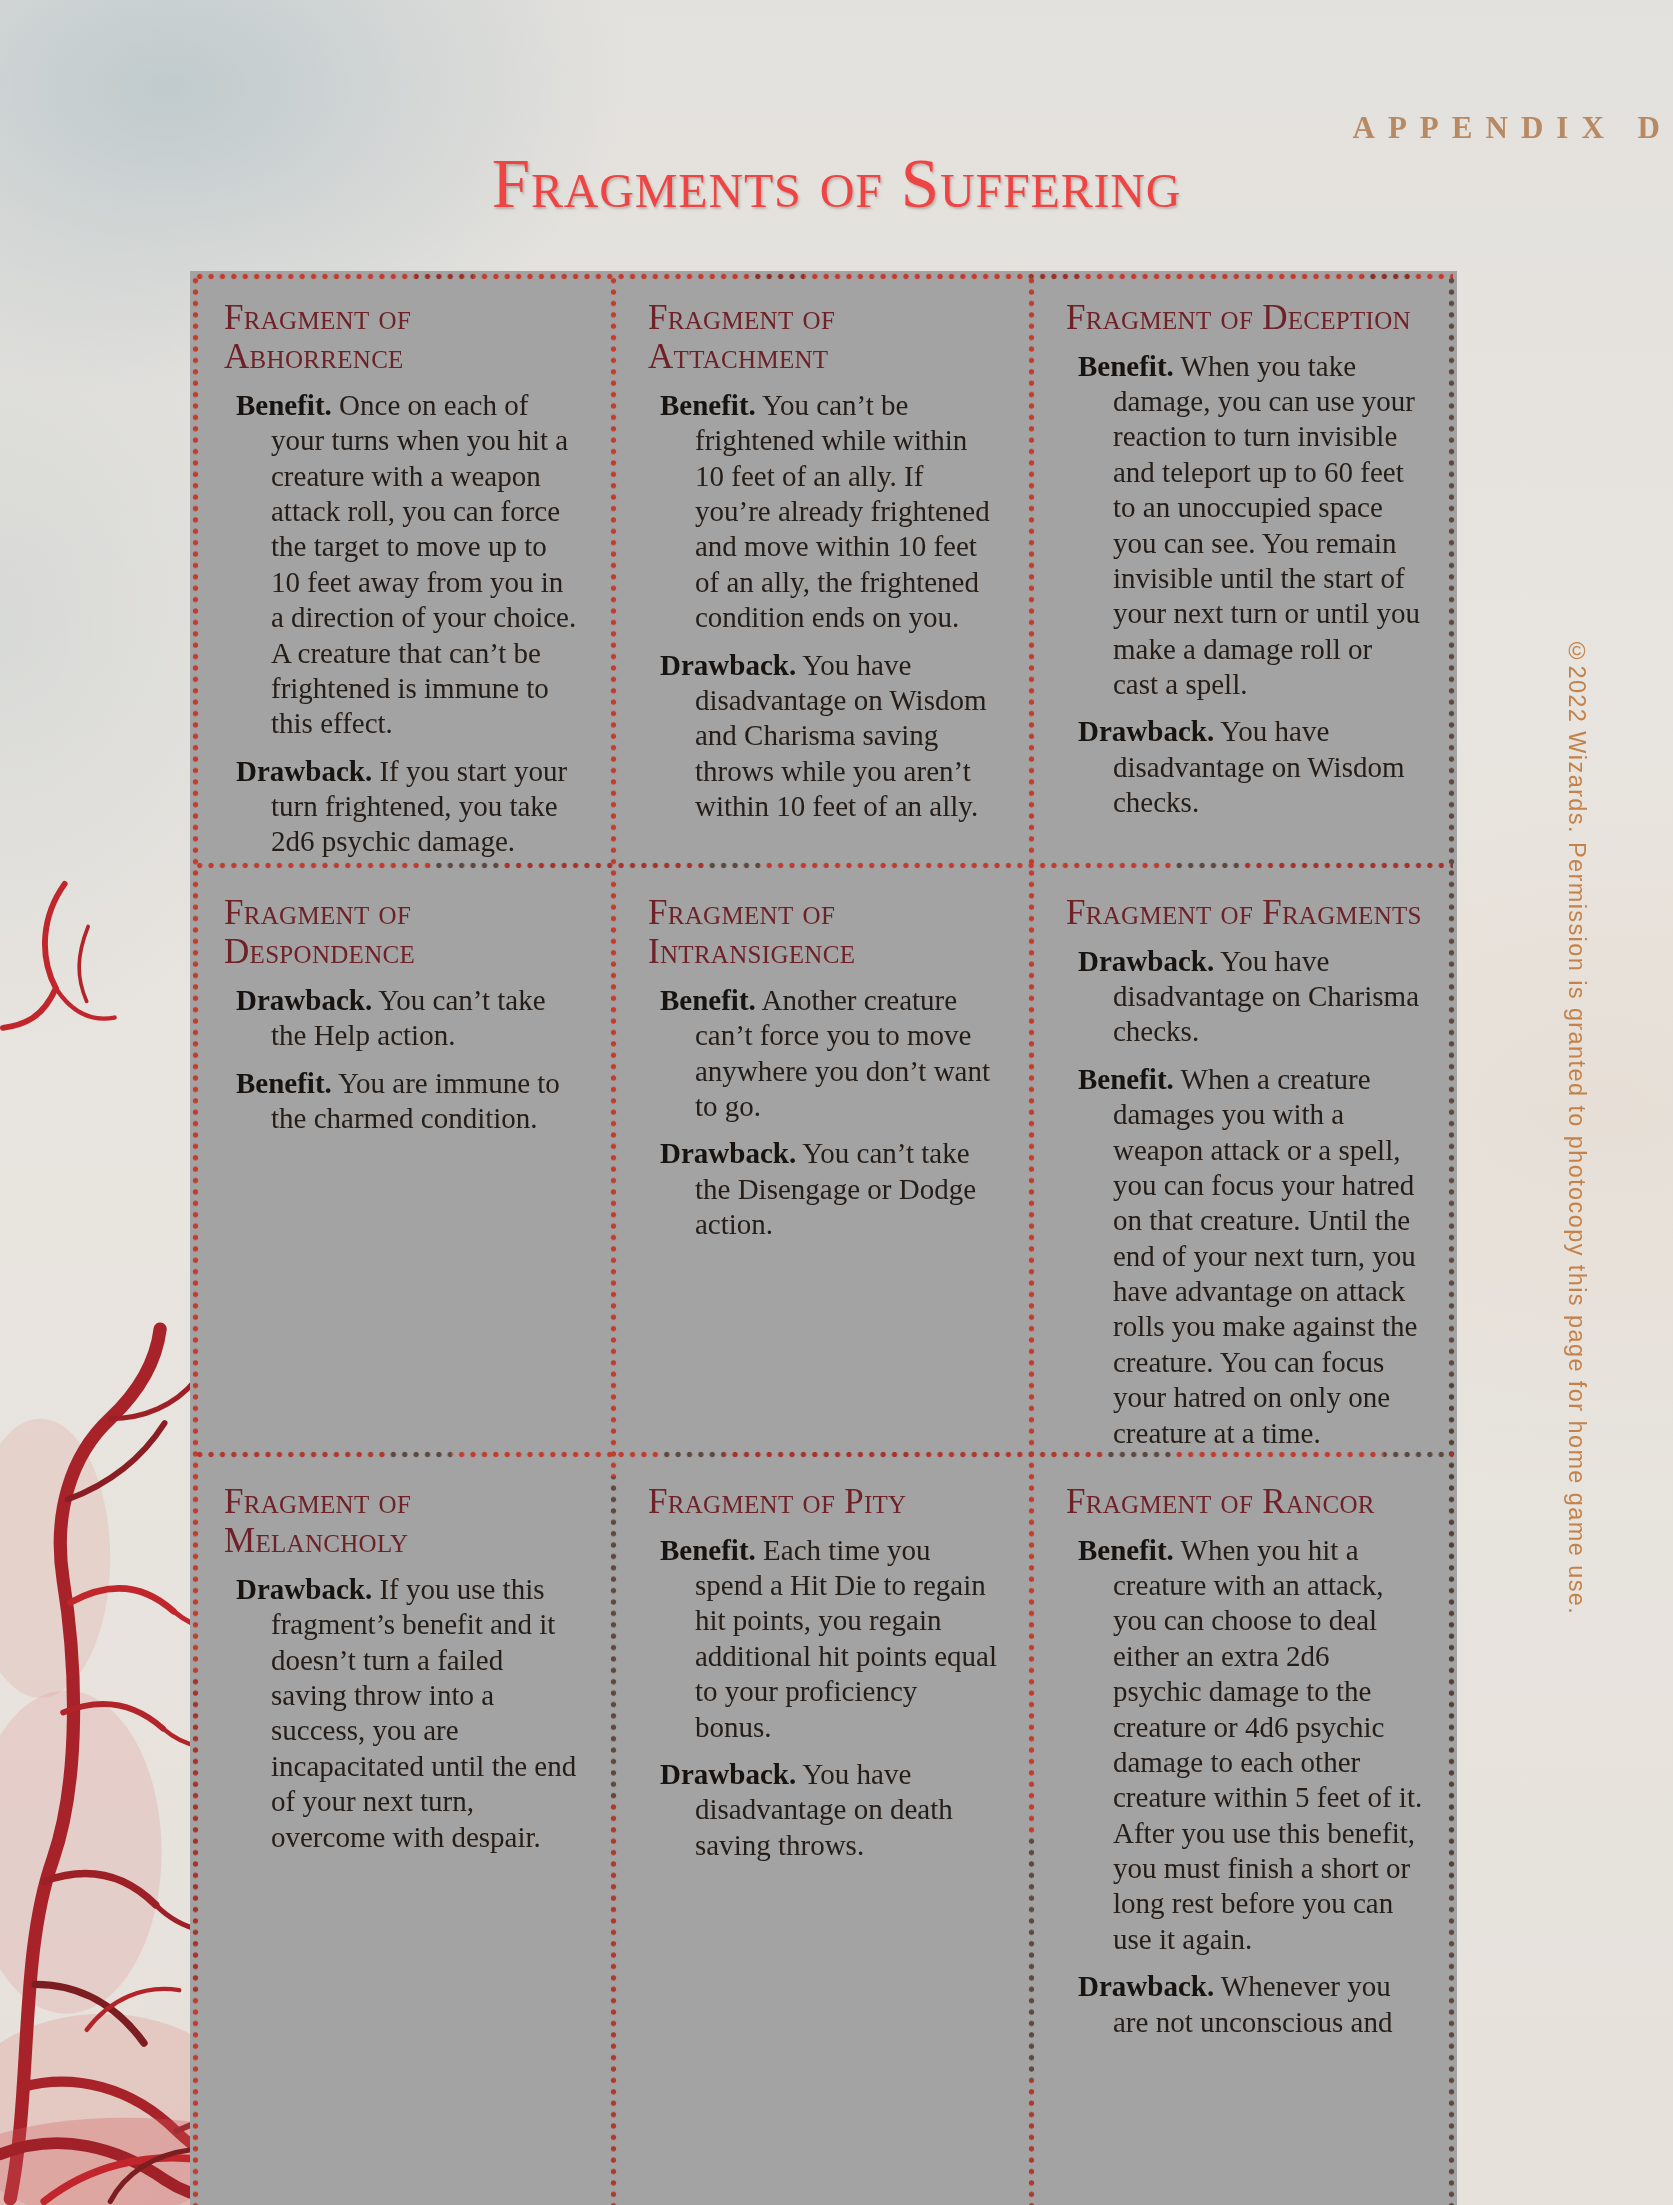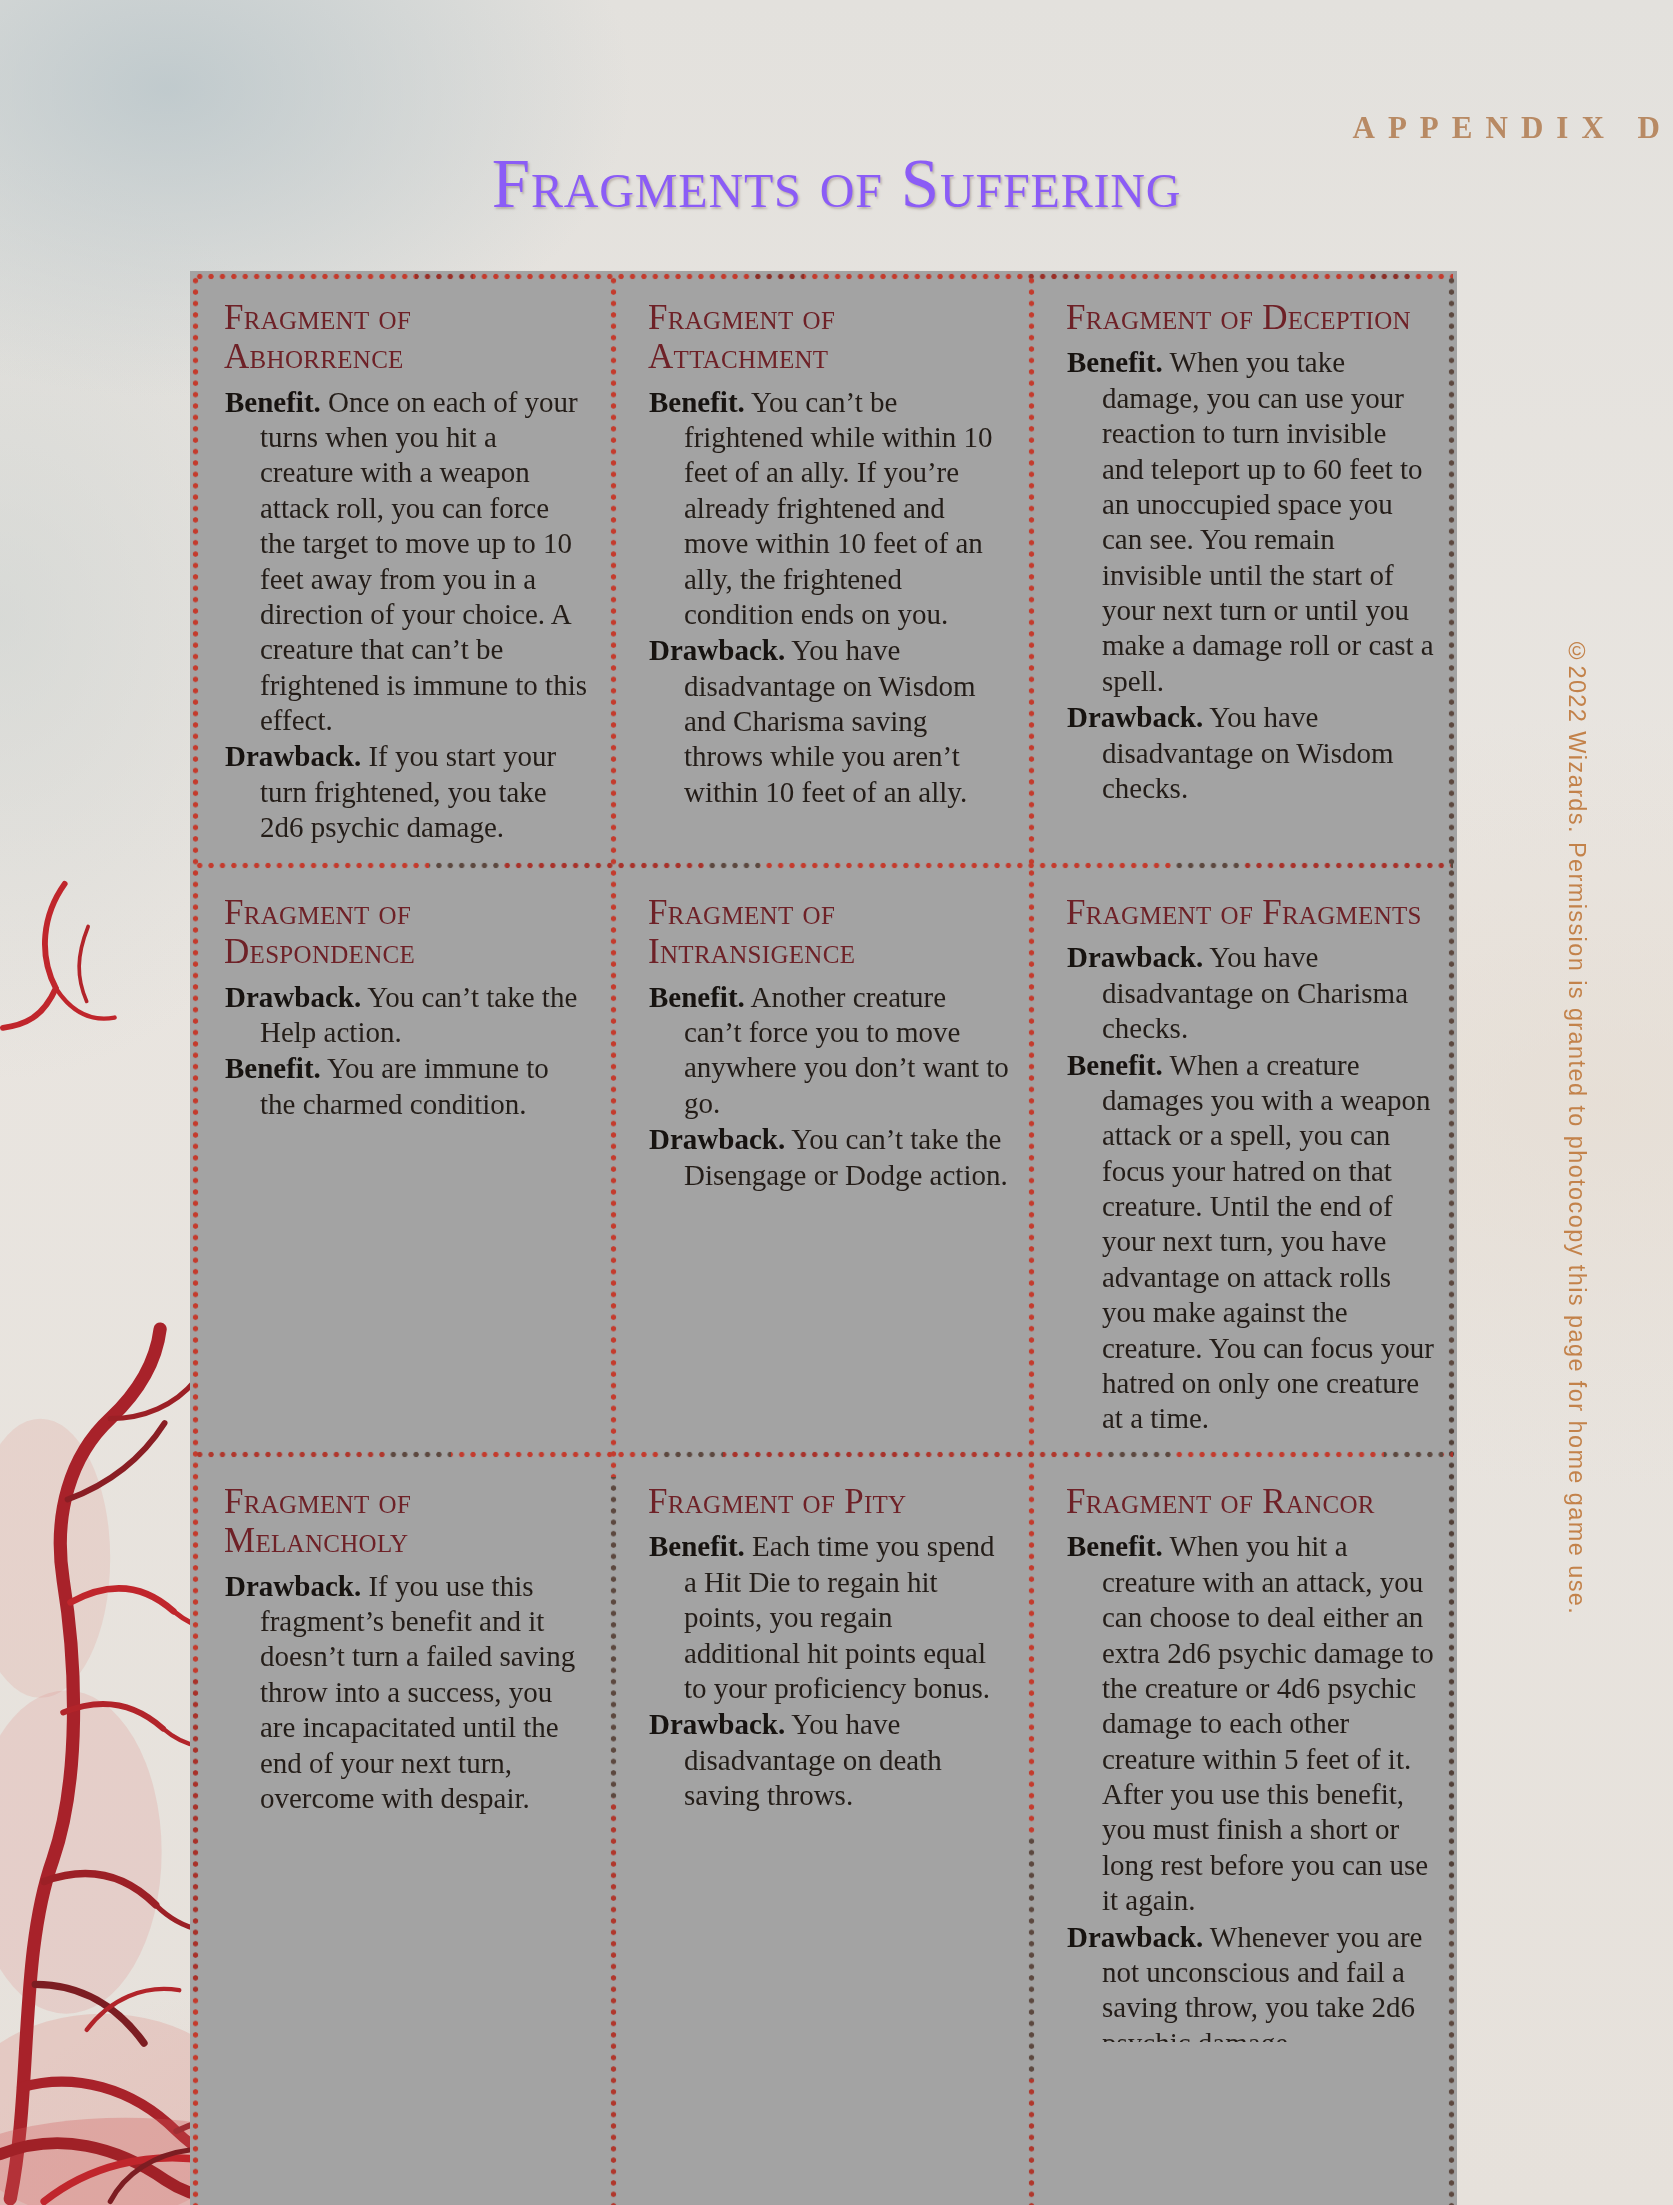--- a/index.html
+++ b/index.html
@@ -15,21 +15,21 @@
   }
   .appendix{
     position:absolute;top:110px;left:0;width:100%;text-align:right;
     font-family:"Liberation Serif","DejaVu Serif",serif;font-weight:bold;
     font-size:31px;letter-spacing:0.42em;color:#b5835a;text-indent:0.42em;
     opacity:0.92;
   }
   .page-title{
     position:absolute;top:147px;left:0;width:100%;text-align:center;margin:0;
     font-size:69px;line-height:1.1;font-weight:normal;
-    font-variant:small-caps;letter-spacing:0.012em;color:#8b5cf6;
+    font-variant:small-caps;letter-spacing:0.012em;color:#ef4444;
     text-shadow:1.5px 1.5px 2.2px rgba(110,85,75,0.35);
   }
   .copyright{
     position:absolute;top:638px;left:1563px;height:1088px;
     writing-mode:vertical-rl;
     font-family:"Liberation Sans","DejaVu Sans",sans-serif;
     font-size:23.5px;letter-spacing:0.06em;color:#c3824a;white-space:nowrap;
   }
   .grid{
     position:absolute;left:190px;top:271px;width:1267px;height:2012px;
@@ -66,21 +66,21 @@
   .d-h2{left:4.4px;right:4.4px;top:1180px;
     background:repeating-linear-gradient(90deg,#b0372c 0 191px,#5c483f 191px 257px,#c43b2d 257px 470px,#5c483f 470px 529px,#a8322a 529px 720px);}
   .card{padding:26.5px 22px 17.6px 34px;overflow:hidden;}
   .card-title{
     margin:0 0 8.8px 0;font-weight:normal;
     font-size:35px;line-height:1.12;color:#6e2127;
     font-variant:small-caps;letter-spacing:0.3px;
   }
   .card-title .tl{display:block;}
   .card p{
-    margin:1px;font-size:29px;line-height:1.22;color:#241d18;
+    margin:12px;font-size:29px;line-height:1.22;color:#241d18;
     padding-left:35px;text-indent:-35px;
   }
   .card p b{font-weight:bold;color:#171310;}
   svg.deco{position:absolute;pointer-events:none;}
 </style>
 </head>
 <body>
 
 <svg class="deco" style="left:0;top:838px;" width="382" height="1367" viewBox="0 0 520 1860">
   <g fill="none" stroke-linecap="round">

